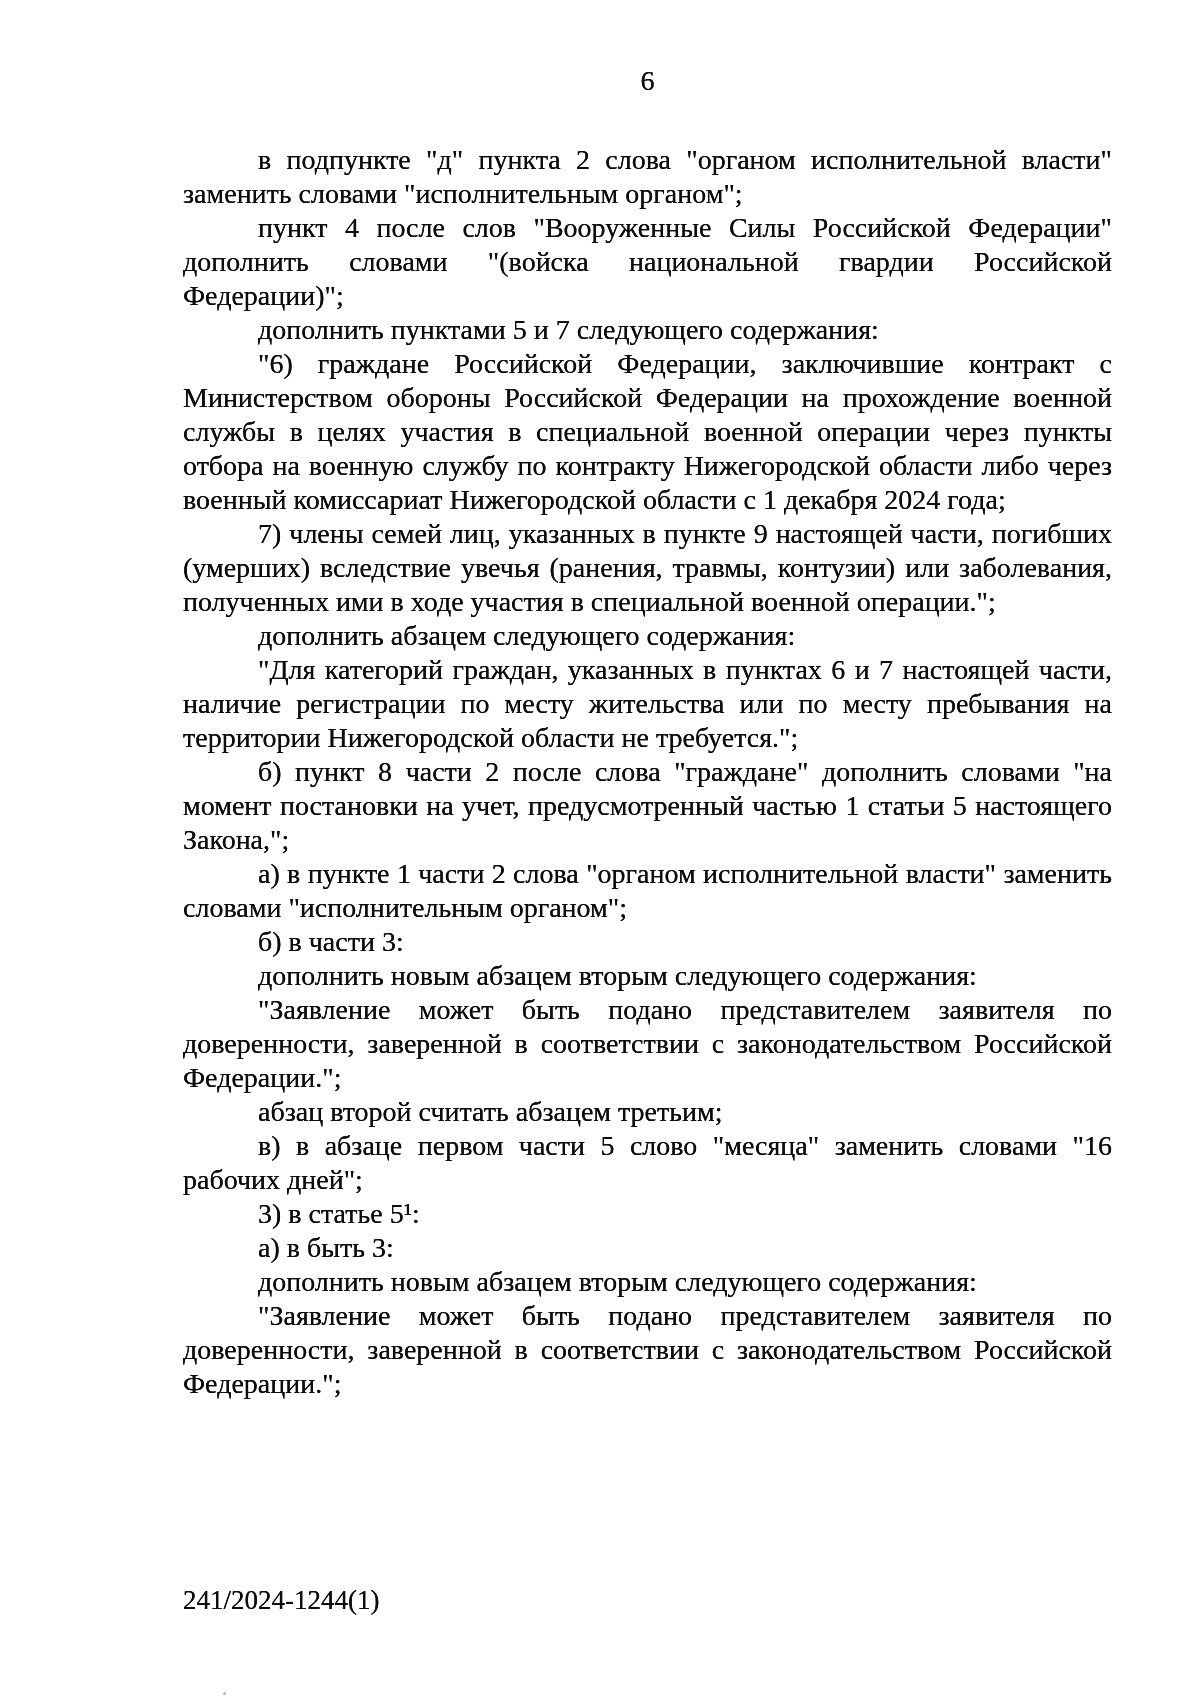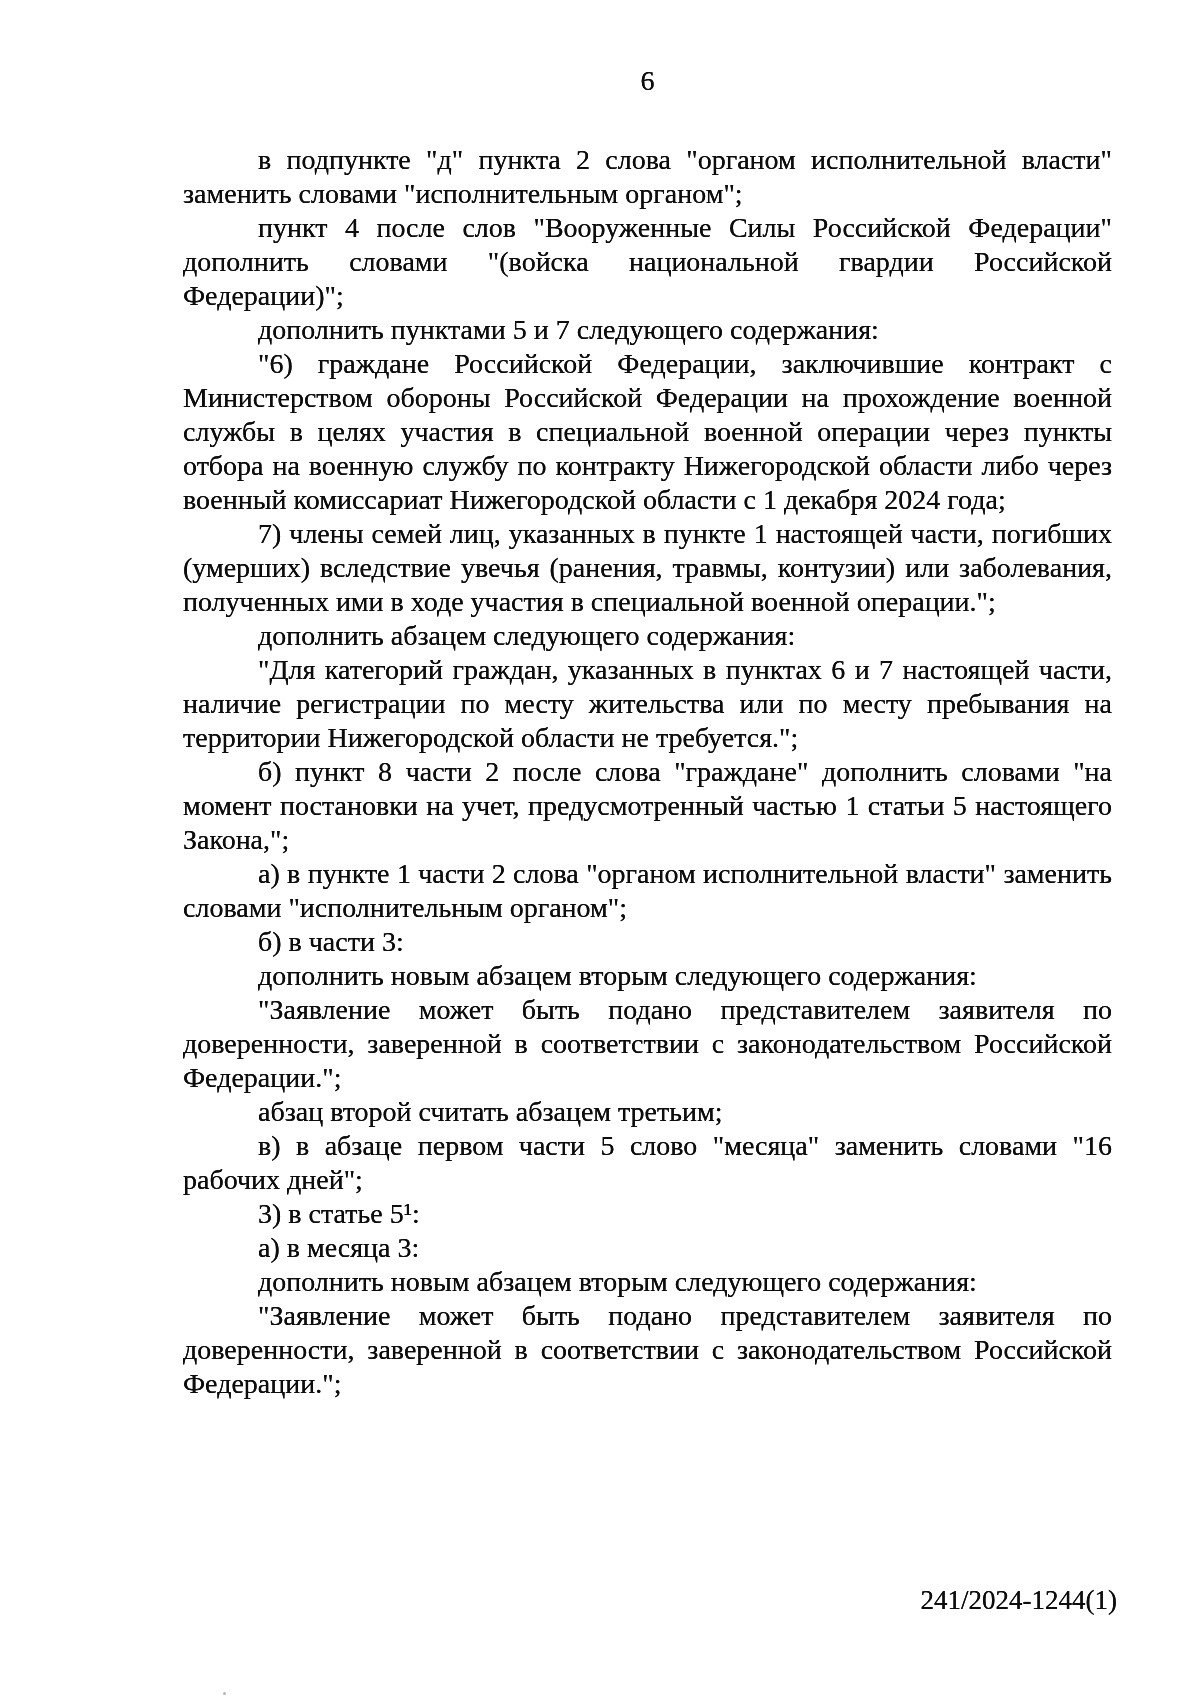--- a/index.html
+++ b/index.html
@@ -39,21 +39,20 @@
   .doc-body p {
     margin: 0;
     padding: 0;
     text-indent: 75px;
   }
   .doc-footer {
     position: absolute;
     top: 1583px;
     left: 183px;
     width: 934px;
-    text-align: right;
     font-size: 27px;
     line-height: 34px;
     text-shadow: 0 0 0.4px #000;
   }
   .scan-speck {
     position: absolute;
     left: 223px;
     top: 1692px;
     width: 3px;
     height: 3px;
@@ -66,32 +65,32 @@
 
 <div class="page">
 
   <div class="page-number">6</div>
 
   <div class="doc-body">
     <p>в подпункте "д" пункта 2 слова "органом исполнительной власти" заменить словами "исполнительным органом";</p>
     <p>пункт 4 после слов "Вооруженные Силы Российской Федерации" дополнить словами "(войска национальной гвардии Российской Федерации)";</p>
     <p>дополнить пунктами 5 и 7 следующего содержания:</p>
     <p>"6) граждане Российской Федерации, заключившие контракт с Министерством обороны Российской Федерации на прохождение военной службы в целях участия в специальной военной операции через пункты отбора на военную службу по контракту Нижегородской области либо через военный комиссариат Нижегородской области с 1 декабря 2024 года;</p>
-    <p>7) члены семей лиц, указанных в пункте 1 настоящей части, погибших (умерших) вследствие увечья (ранения, травмы, контузии) или заболевания, полученных ими в ходе участия в специальной военной операции.";</p>
+    <p>7) члены семей лиц, указанных в пункте 9 настоящей части, погибших (умерших) вследствие увечья (ранения, травмы, контузии) или заболевания, полученных ими в ходе участия в специальной военной операции.";</p>
     <p>дополнить абзацем следующего содержания:</p>
     <p>"Для категорий граждан, указанных в пунктах 6 и 7 настоящей части, наличие регистрации по месту жительства или по месту пребывания на территории Нижегородской области не требуется.";</p>
     <p>б) пункт 8 части 2 после слова "граждане" дополнить словами "на момент постановки на учет, предусмотренный частью 1 статьи 5 настоящего Закона,";</p>
     <p>а) в пункте 1 части 2 слова "органом исполнительной власти" заменить словами "исполнительным органом";</p>
     <p>б) в части 3:</p>
     <p>дополнить новым абзацем вторым следующего содержания:</p>
     <p>"Заявление может быть подано представителем заявителя по доверенности, заверенной в соответствии с законодательством Российской Федерации.";</p>
     <p>абзац второй считать абзацем третьим;</p>
     <p>в) в абзаце первом части 5 слово "месяца" заменить словами "16 рабочих дней";</p>
     <p>3) в статье 5¹:</p>
-    <p>а) в месяца 3:</p>
+    <p>а) в быть 3:</p>
     <p>дополнить новым абзацем вторым следующего содержания:</p>
     <p>"Заявление может быть подано представителем заявителя по доверенности, заверенной в соответствии с законодательством Российской Федерации.";</p>
   </div>
 
   <div class="doc-footer">241/2024-1244(1)</div>
 
   <div class="scan-speck"></div>
 
 </div>
 

